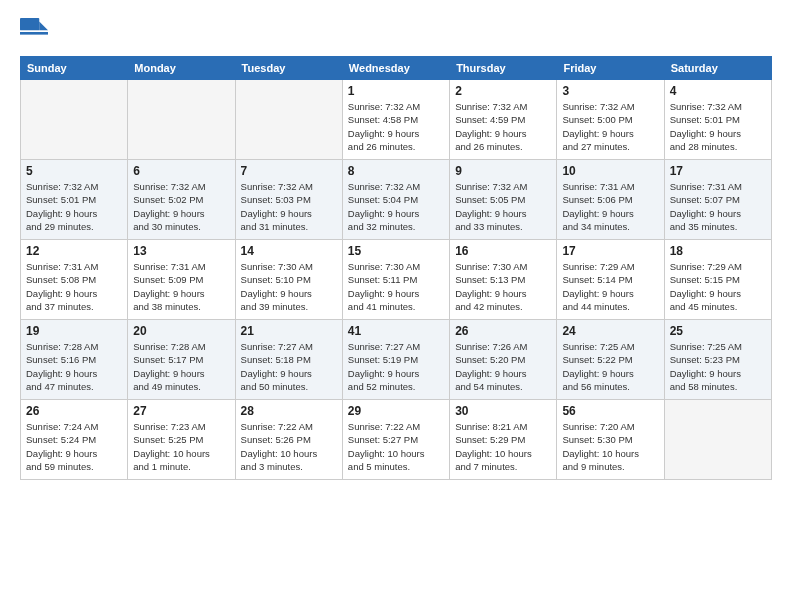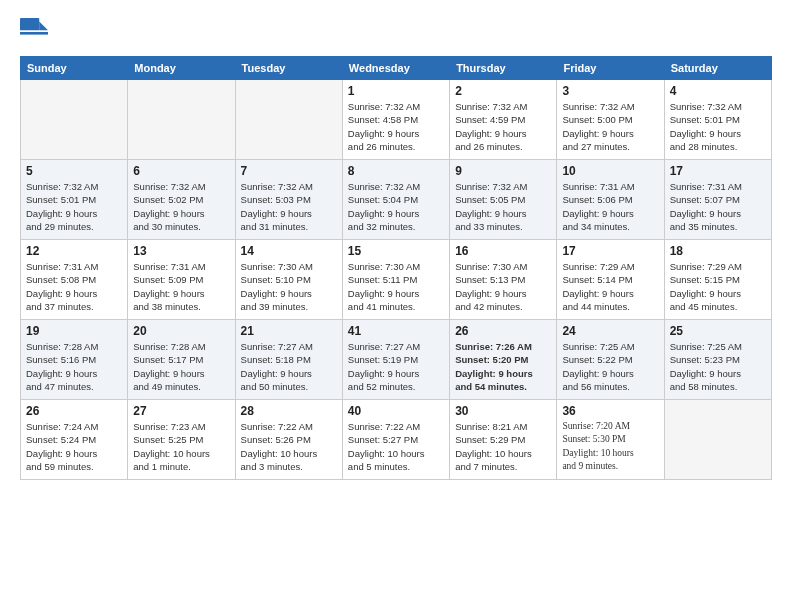--- a/index.html
+++ b/index.html
@@ -290,21 +290,21 @@
           </td>
           <td>
             <span class="day-num">41</span>
             <div class="day-info" style="white-space: pre-line;">Sunrise: 7:27 AM
 Sunset: 5:19 PM
 Daylight: 9 hours
 and 52 minutes.</div>
           </td>
           <td>
             <span class="day-num">26</span>
-            <div class="day-info" style="white-space: pre-line; font-weight: bold;">Sunrise: 7:26 AM
+            <div class="day-info" style="white-space: pre-line;">Sunrise: 7:26 AM
 Sunset: 5:20 PM
 Daylight: 9 hours
 and 54 minutes.</div>
           </td>
           <td>
             <span class="day-num">24</span>
             <div class="day-info" style="white-space: pre-line;">Sunrise: 7:25 AM
 Sunset: 5:22 PM
 Daylight: 9 hours
 and 56 minutes.</div>
@@ -333,36 +333,36 @@
 and 1 minute.</div>
           </td>
           <td>
             <span class="day-num">28</span>
             <div class="day-info" style="white-space: pre-line;">Sunrise: 7:22 AM
 Sunset: 5:26 PM
 Daylight: 10 hours
 and 3 minutes.</div>
           </td>
           <td>
-            <span class="day-num">40</span>
+            <span class="day-num">29</span>
             <div class="day-info" style="white-space: pre-line;">Sunrise: 7:22 AM
 Sunset: 5:27 PM
 Daylight: 10 hours
 and 5 minutes.</div>
           </td>
           <td>
             <span class="day-num">30</span>
             <div class="day-info" style="white-space: pre-line;">Sunrise: 8:21 AM
 Sunset: 5:29 PM
 Daylight: 10 hours
 and 7 minutes.</div>
           </td>
           <td>
-            <span class="day-num">36</span>
-            <div class="day-info" style="white-space: pre-line; font-family: Liberation Serif, serif;">Sunrise: 7:20 AM
+            <span class="day-num">56</span>
+            <div class="day-info" style="white-space: pre-line;">Sunrise: 7:20 AM
 Sunset: 5:30 PM
 Daylight: 10 hours
 and 9 minutes.</div>
           </td>
           <td class="empty"></td>
         </tr>
       </tbody>
   </table>
 </div>
 

